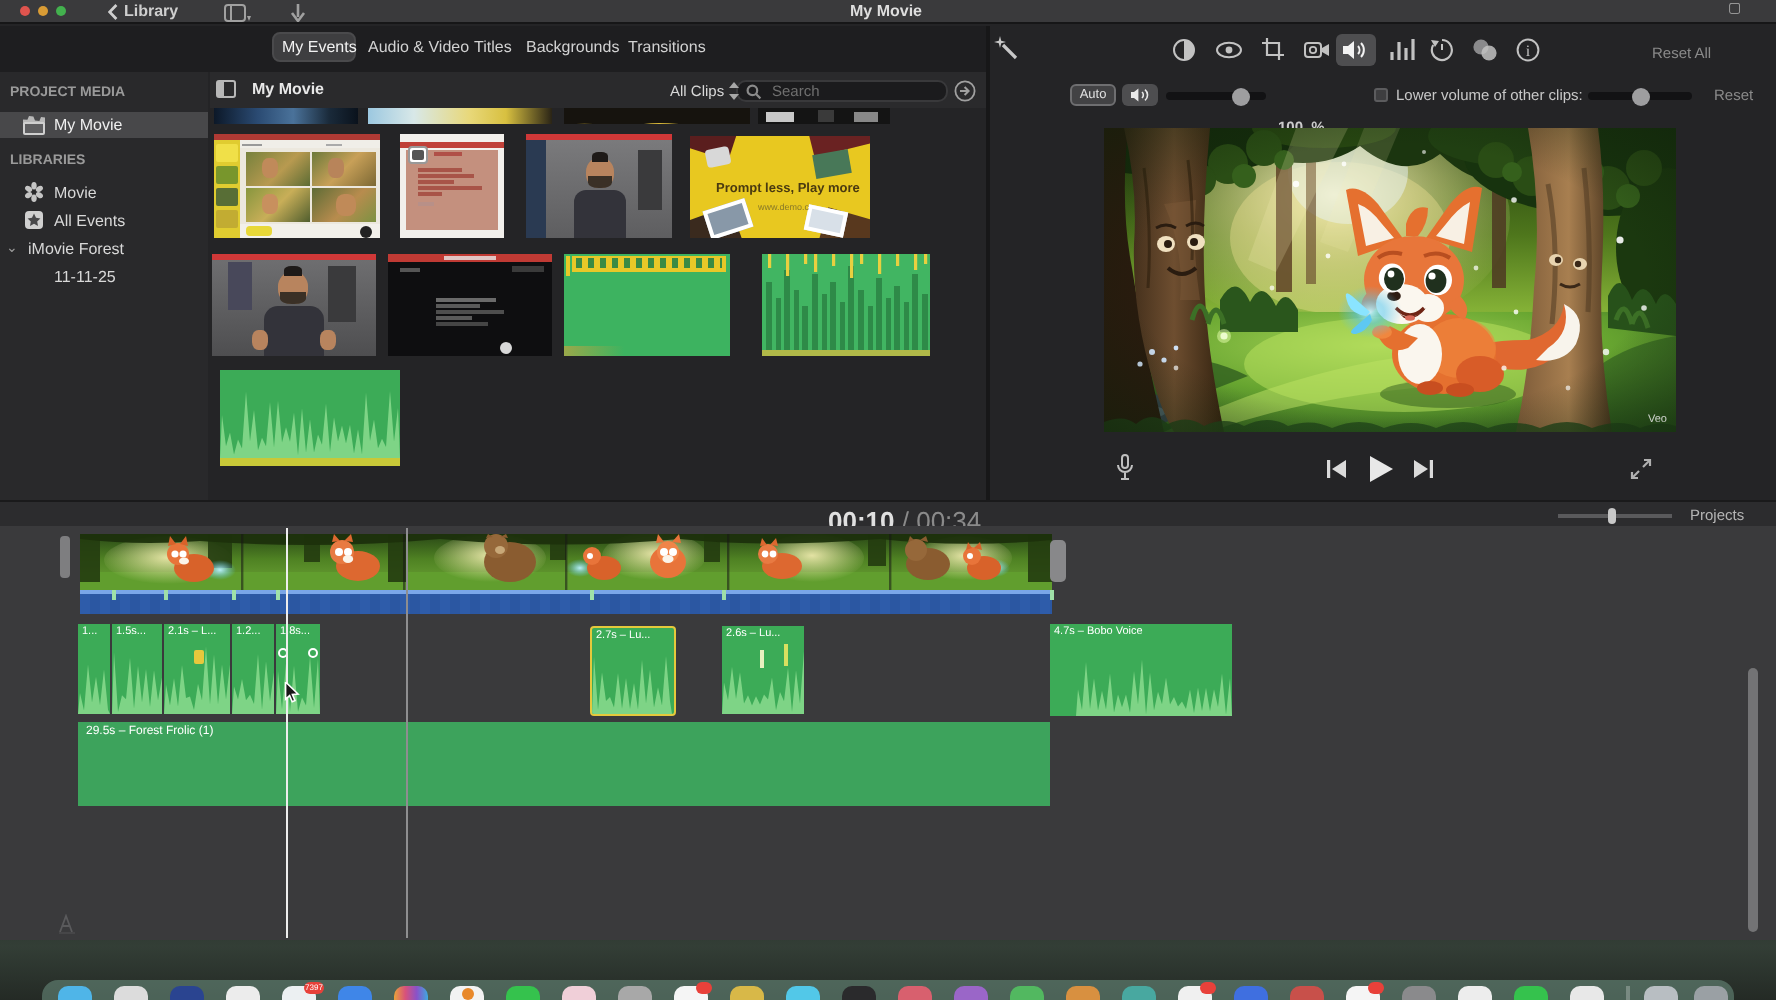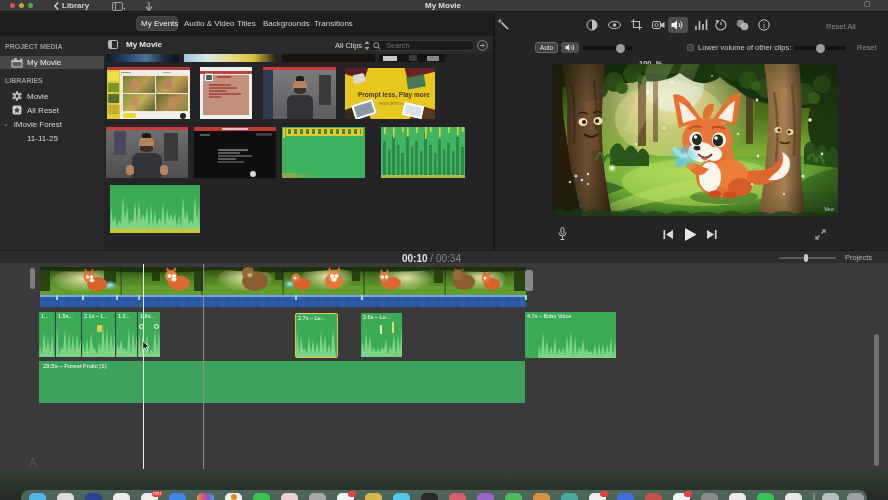--- a/index.html
+++ b/index.html
@@ -88,21 +88,21 @@
     <div class="abs" style="left:237px;top:19px;color:#d2d2d2;font-size:8px;">Titles</div>
     <div class="abs" style="left:263px;top:19px;color:#d2d2d2;font-size:8px;">Backgrounds</div>
     <div class="abs" style="left:314px;top:19px;color:#d2d2d2;font-size:8px;">Transitions</div>
 
     <div class="abs" style="left:0;top:36px;width:104px;height:214px;background:#29292b;"></div>
     <div class="abs" style="left:0;top:56px;width:104px;height:13px;background:#48484a;"></div>
     <div class="abs" style="left:5px;top:43px;color:#9a9a9a;font-size:7px;font-weight:bold;">PROJECT MEDIA</div>
     <div class="abs" style="left:27px;top:58px;color:#f0f0f0;font-size:8px;">My Movie</div>
     <div class="abs" style="left:5px;top:77px;color:#9a9a9a;font-size:7px;font-weight:bold;">LIBRARIES</div>
     <div class="abs" style="left:27px;top:92px;color:#d8d8d8;font-size:8px;">Movie</div>
-    <div class="abs" style="left:27px;top:106px;color:#d8d8d8;font-size:8px;">All Reset</div>
+    <div class="abs" style="left:27px;top:106px;color:#d8d8d8;font-size:8px;">All Events</div>
     <div class="abs" style="left:14px;top:120px;color:#d8d8d8;font-size:8px;">iMovie Forest</div>
     <div class="abs" style="left:27px;top:134px;color:#d8d8d8;font-size:8px;">11-11-25</div>
     <div id="sbicons" class="abs">
       <svg class="abs" style="left:11px;top:58px;" width="12" height="10" viewBox="0 0 12 10">
         <rect x="0.5" y="2.5" width="11" height="7" rx="1" fill="#cfcfcf"></rect>
         <path d="M0.5 3 L11.5 3 L11.5 0.8 L9.5 0.5 L8.7 2.5 L6.5 2.2 L5.7 0.2 L3.5 0 L2.7 1.9 L0.5 1.7 Z" fill="#b8b8b8"></path>
         <rect x="1.5" y="4" width="9" height="4.5" fill="#5e5e60"></rect>
       </svg>
       <svg class="abs" style="left:12px;top:91px;" width="10" height="10" viewBox="0 0 10 10">
         <g fill="#c4c4c4">
@@ -541,21 +541,21 @@
         <path d="M0 0 L0 9 L7 4.5 Z" fill="#dadada"></path>
       </svg>
       <svg class="abs" style="left:815px;top:229px;" width="11" height="11" viewBox="0 0 11 11">
         <path d="M7 1 L10 1 L10 4 M4 10 L1 10 L1 7" fill="none" stroke="#b0b0b0" stroke-width="1.1"></path>
         <line x1="9.5" y1="1.5" x2="6.5" y2="4.5" stroke="#b0b0b0" stroke-width="1.1"></line>
         <line x1="1.5" y1="9.5" x2="4.5" y2="6.5" stroke="#b0b0b0" stroke-width="1.1"></line>
       </svg>
     </div>
 
     <div class="abs" style="left:0;top:250px;width:888px;height:13px;background:#2c2c2e;border-top:1px solid #1a1a1b;"></div>
-    <div class="abs" style="left:402px;top:253px;font-size:10px;color:#e0e0e0;font-weight:bold;">00:10 <span style="color:#8a8a8a;font-weight:normal;">/ 00:34</span></div>
+    <div class="abs" style="left:414px;top:253px;font-size:13px;color:#e0e0e0;font-weight:bold;">00:10 <span style="color:#8a8a8a;font-weight:normal;">/ 00:34</span></div>
     <div class="abs" style="left:845px;top:253px;font-size:7.5px;color:#b5b5b5;">Projects</div>
     <div id="tlzoom" class="abs">
       <div class="abs" style="left:779px;top:257px;width:57px;height:1.5px;background:#5a5a5c;"></div>
       <div class="abs" style="left:804px;top:253.5px;width:3.5px;height:8px;border-radius:2px;background:#c8c8c8;"></div>
     </div>
 
     <div class="abs" style="left:0;top:263px;width:888px;height:207px;background:#3a3a3c;"></div>
     <div id="timeline" class="abs">
 
       <div class="abs" style="left:30px;top:268px;width:5px;height:21px;background:#7e7e80;border-radius:2px;"></div>

